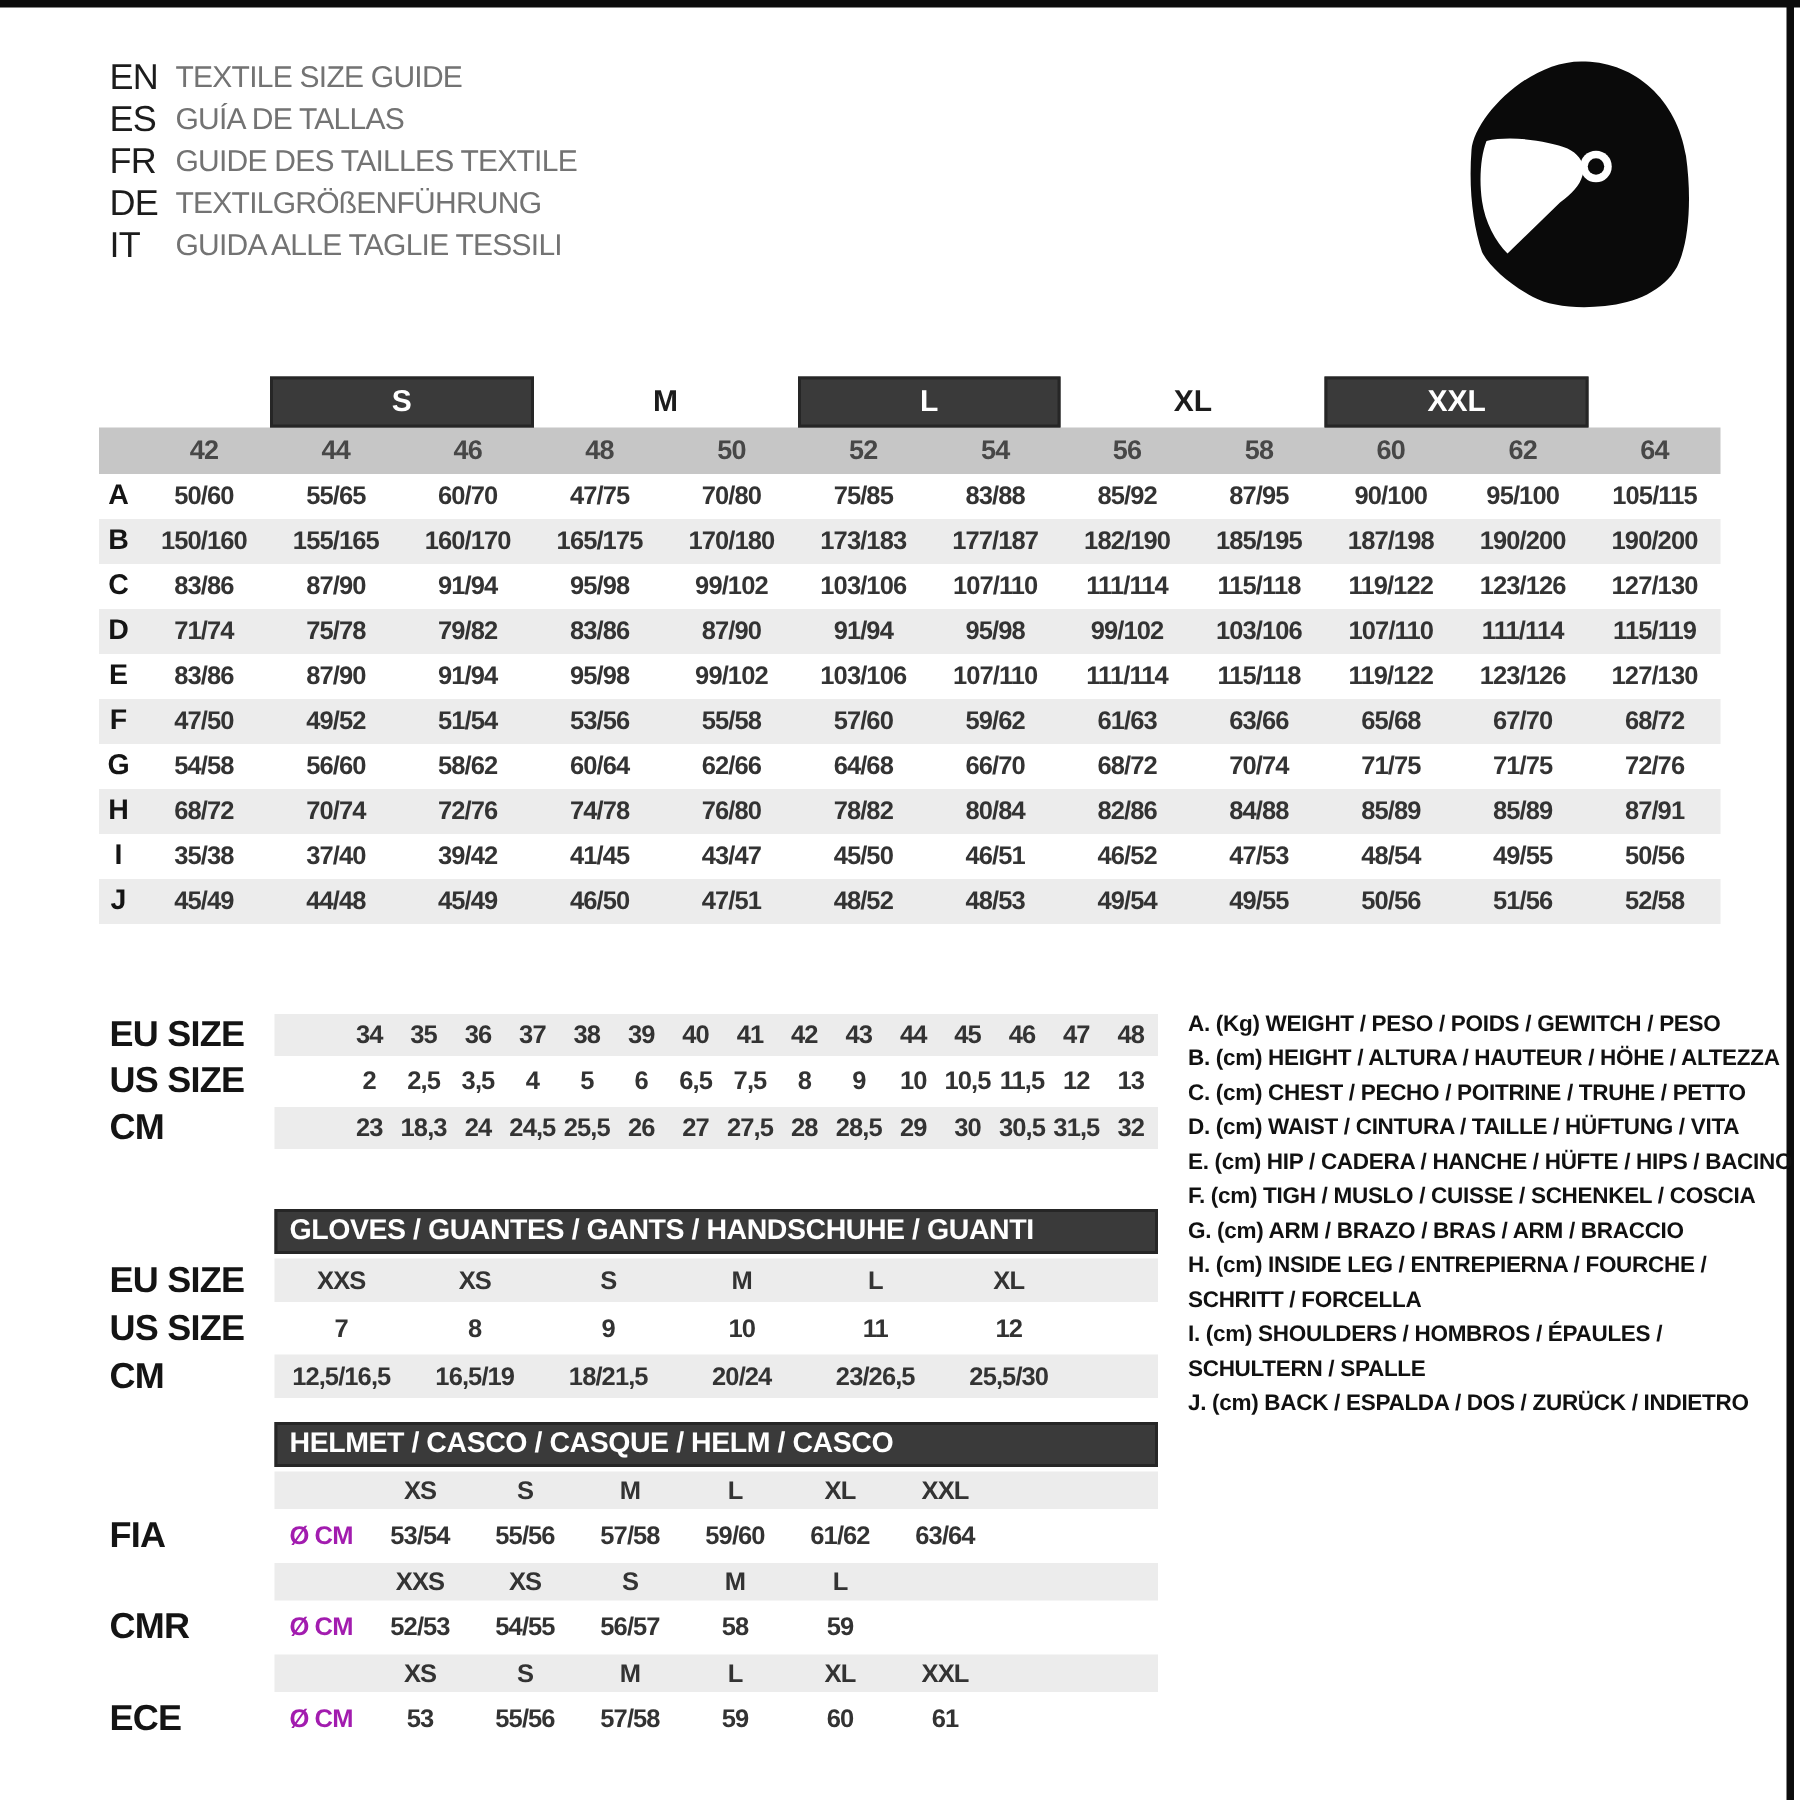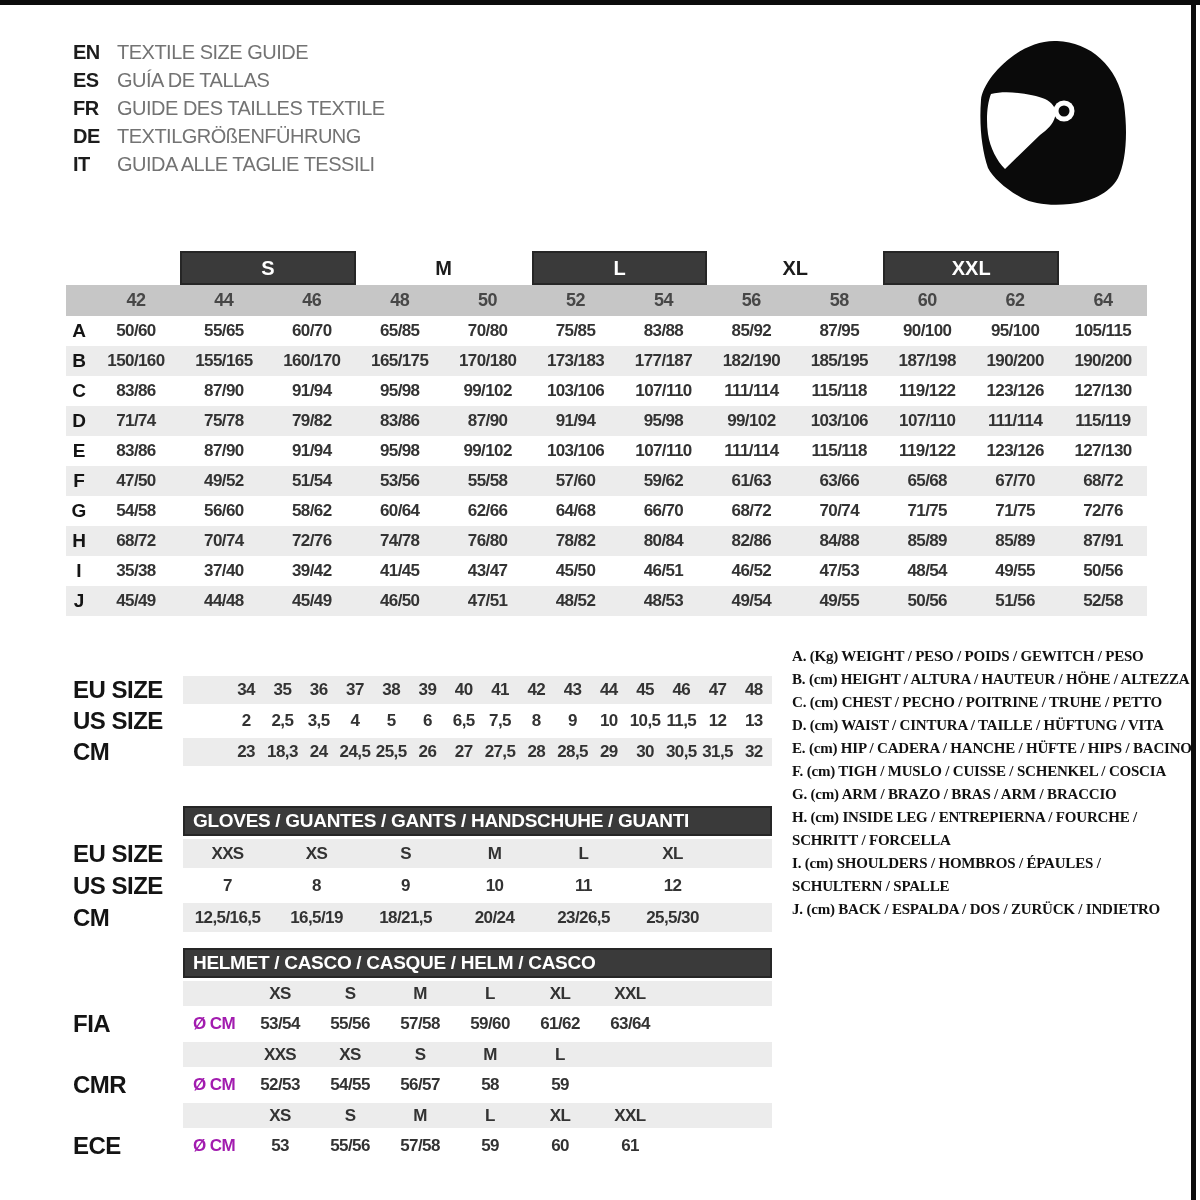--- a/index.html
+++ b/index.html
@@ -4,21 +4,21 @@
 <style>
   html,body{margin:0;padding:0;background:#fff;}
   .page{position:relative;width:1200px;height:1200px;background:#fff;overflow:hidden;
         font-family:"Liberation Sans","DejaVu Sans",sans-serif;color:#262626;}
   .top-border{position:absolute;left:0;top:0;width:1200px;height:5px;background:#0c0c0c;}
   .right-border{position:absolute;top:0;right:4px;width:5px;height:1200px;background:#0c0c0c;}
 
   
   .lang-block{position:absolute;left:73px;top:38px;}
   .lang-row{display:flex;height:28px;align-items:center;}
-  .lang-code{width:44px;font-weight:bold;font-size:20px;letter-spacing:-0.5px;color:#1c1c1c;}
+  .lang-code{width:44px;font-weight:normal;font-size:24px;letter-spacing:-0.5px;color:#1c1c1c;}
   .lang-title{font-weight:normal;font-size:20px;letter-spacing:-0.5px;color:#737373;}
 
   
   .helmet-icon{position:absolute;left:975px;top:38px;}
 
   
   .main-table{position:absolute;left:66px;top:251px;width:1081px;}
   .mt-row{display:grid;grid-template-columns:26px repeat(12,1fr);align-items:center;}
   .band-row{height:34px;}
   .band{background:#3a3a3a;border:2px solid #262626;color:#fff;font-weight:bold;font-size:20px;
@@ -43,21 +43,21 @@
   .row-table{width:589px;display:grid;align-items:center;box-sizing:border-box;}
   .row-table.gray{background:#ececec;}
   .cell{text-align:center;font-weight:bold;font-size:17px;color:#333;letter-spacing:-0.6px;white-space:nowrap;}
   .cell.unit{text-align:left;padding-left:10px;color:#a21caf;}
   .shoes-grid{grid-template-columns:repeat(15,1fr);padding-left:45px;}
   .gloves-grid{grid-template-columns:repeat(6,89px) 1fr;}
   .helmet-grid{grid-template-columns:62px repeat(6,70px) 1fr;}
   .h30{height:30px;} .h28{height:28px;} .h29{height:29px;} .h25{height:25px;}
 
   
-  .legend{position:absolute;left:792px;top:645px;width:400px;font-family:Liberation Serif, serif;}
+  .legend{position:absolute;left:792px;top:671px;width:400px;}
   .legend-line{font-weight:bold;font-size:15px;line-height:23px;color:#111;
                letter-spacing:-0.2px;white-space:nowrap;}
 </style>
 </head>
 <body>
 
 <div class="page">
   <div class="top-border"></div>
   <div class="right-border"></div>
 
@@ -112,21 +112,21 @@
         <div class="hdr-cell">58</div>
         <div class="hdr-cell">60</div>
         <div class="hdr-cell">62</div>
         <div class="hdr-cell">64</div>
       </div>
       <div class="mt-row data-row">
         <div class="row-letter">A</div>
         <div class="val">50/60</div>
         <div class="val">55/65</div>
         <div class="val">60/70</div>
-        <div class="val">65/85</div>
+        <div class="val">47/75</div>
         <div class="val">70/80</div>
         <div class="val">75/85</div>
         <div class="val">83/88</div>
         <div class="val">85/92</div>
         <div class="val">87/95</div>
         <div class="val">90/100</div>
         <div class="val">95/100</div>
         <div class="val">105/115</div>
       </div>
       <div class="mt-row data-row alt">

